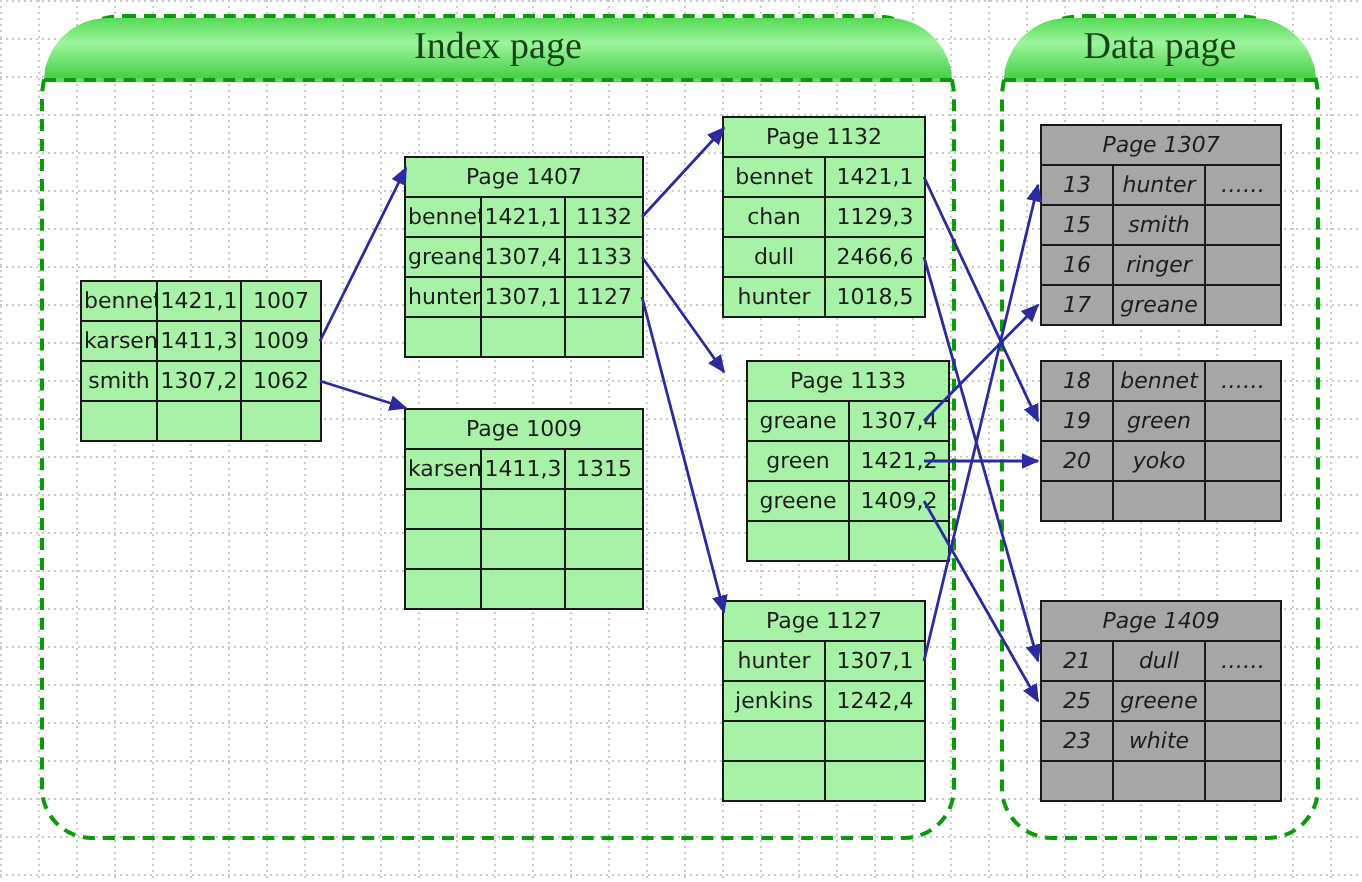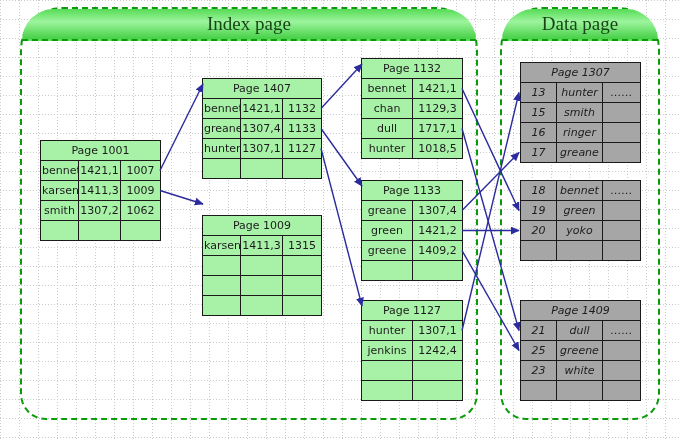--- a/index.html
+++ b/index.html
@@ -104,23 +104,20 @@
   </div>
 
   <table class="pg green" id="p1001" style="left:40px;top:140px;width:120px">
     <colgroup>
         <col style="width:38px">
         <col style="width:42px">
         <col style="width:40px">
       </colgroup>
     <tbody>
       <tr>
-          <td class="hdr" colspan="3">Page 1001</td>
-        </tr>
-      <tr>
         <td>bennet</td>
         <td>1421,1</td>
         <td>1007</td>
       </tr>
       <tr>
         <td>karsen</td>
         <td>1411,3</td>
         <td>1009</td>
       </tr>
       <tr>
@@ -162,21 +159,21 @@
         <td>1127</td>
       </tr>
       <tr>
         <td></td>
         <td></td>
         <td></td>
       </tr>
     </tbody>
   </table>
 
-  <table class="pg green" id="p1009" style="left:202px;top:215px;width:119px">
+  <table class="pg green" id="p1009" style="left:202px;top:204px;width:119px">
     <colgroup>
         <col style="width:38px">
         <col style="width:42px">
         <col style="width:39px">
       </colgroup>
     <tbody>
       <tr>
           <td class="hdr" colspan="3">Page 1009</td>
         </tr>
       <tr>
@@ -214,30 +211,30 @@
       <tr>
         <td>bennet</td>
         <td>1421,1</td>
       </tr>
       <tr>
         <td>chan</td>
         <td>1129,3</td>
       </tr>
       <tr>
         <td>dull</td>
-        <td>1717,1</td>
+        <td>2466,6</td>
       </tr>
       <tr>
         <td>hunter</td>
         <td>1018,5</td>
       </tr>
     </tbody>
   </table>
 
-  <table class="pg green" id="p1133" style="left:361px;top:180px;width:101px">
+  <table class="pg green" id="p1133" style="left:373px;top:180px;width:101px">
     <colgroup>
         <col style="width:51px">
         <col style="width:50px">
       </colgroup>
     <tbody>
       <tr>
           <td class="hdr" colspan="2">Page 1133</td>
         </tr>
       <tr>
         <td>greane</td>

